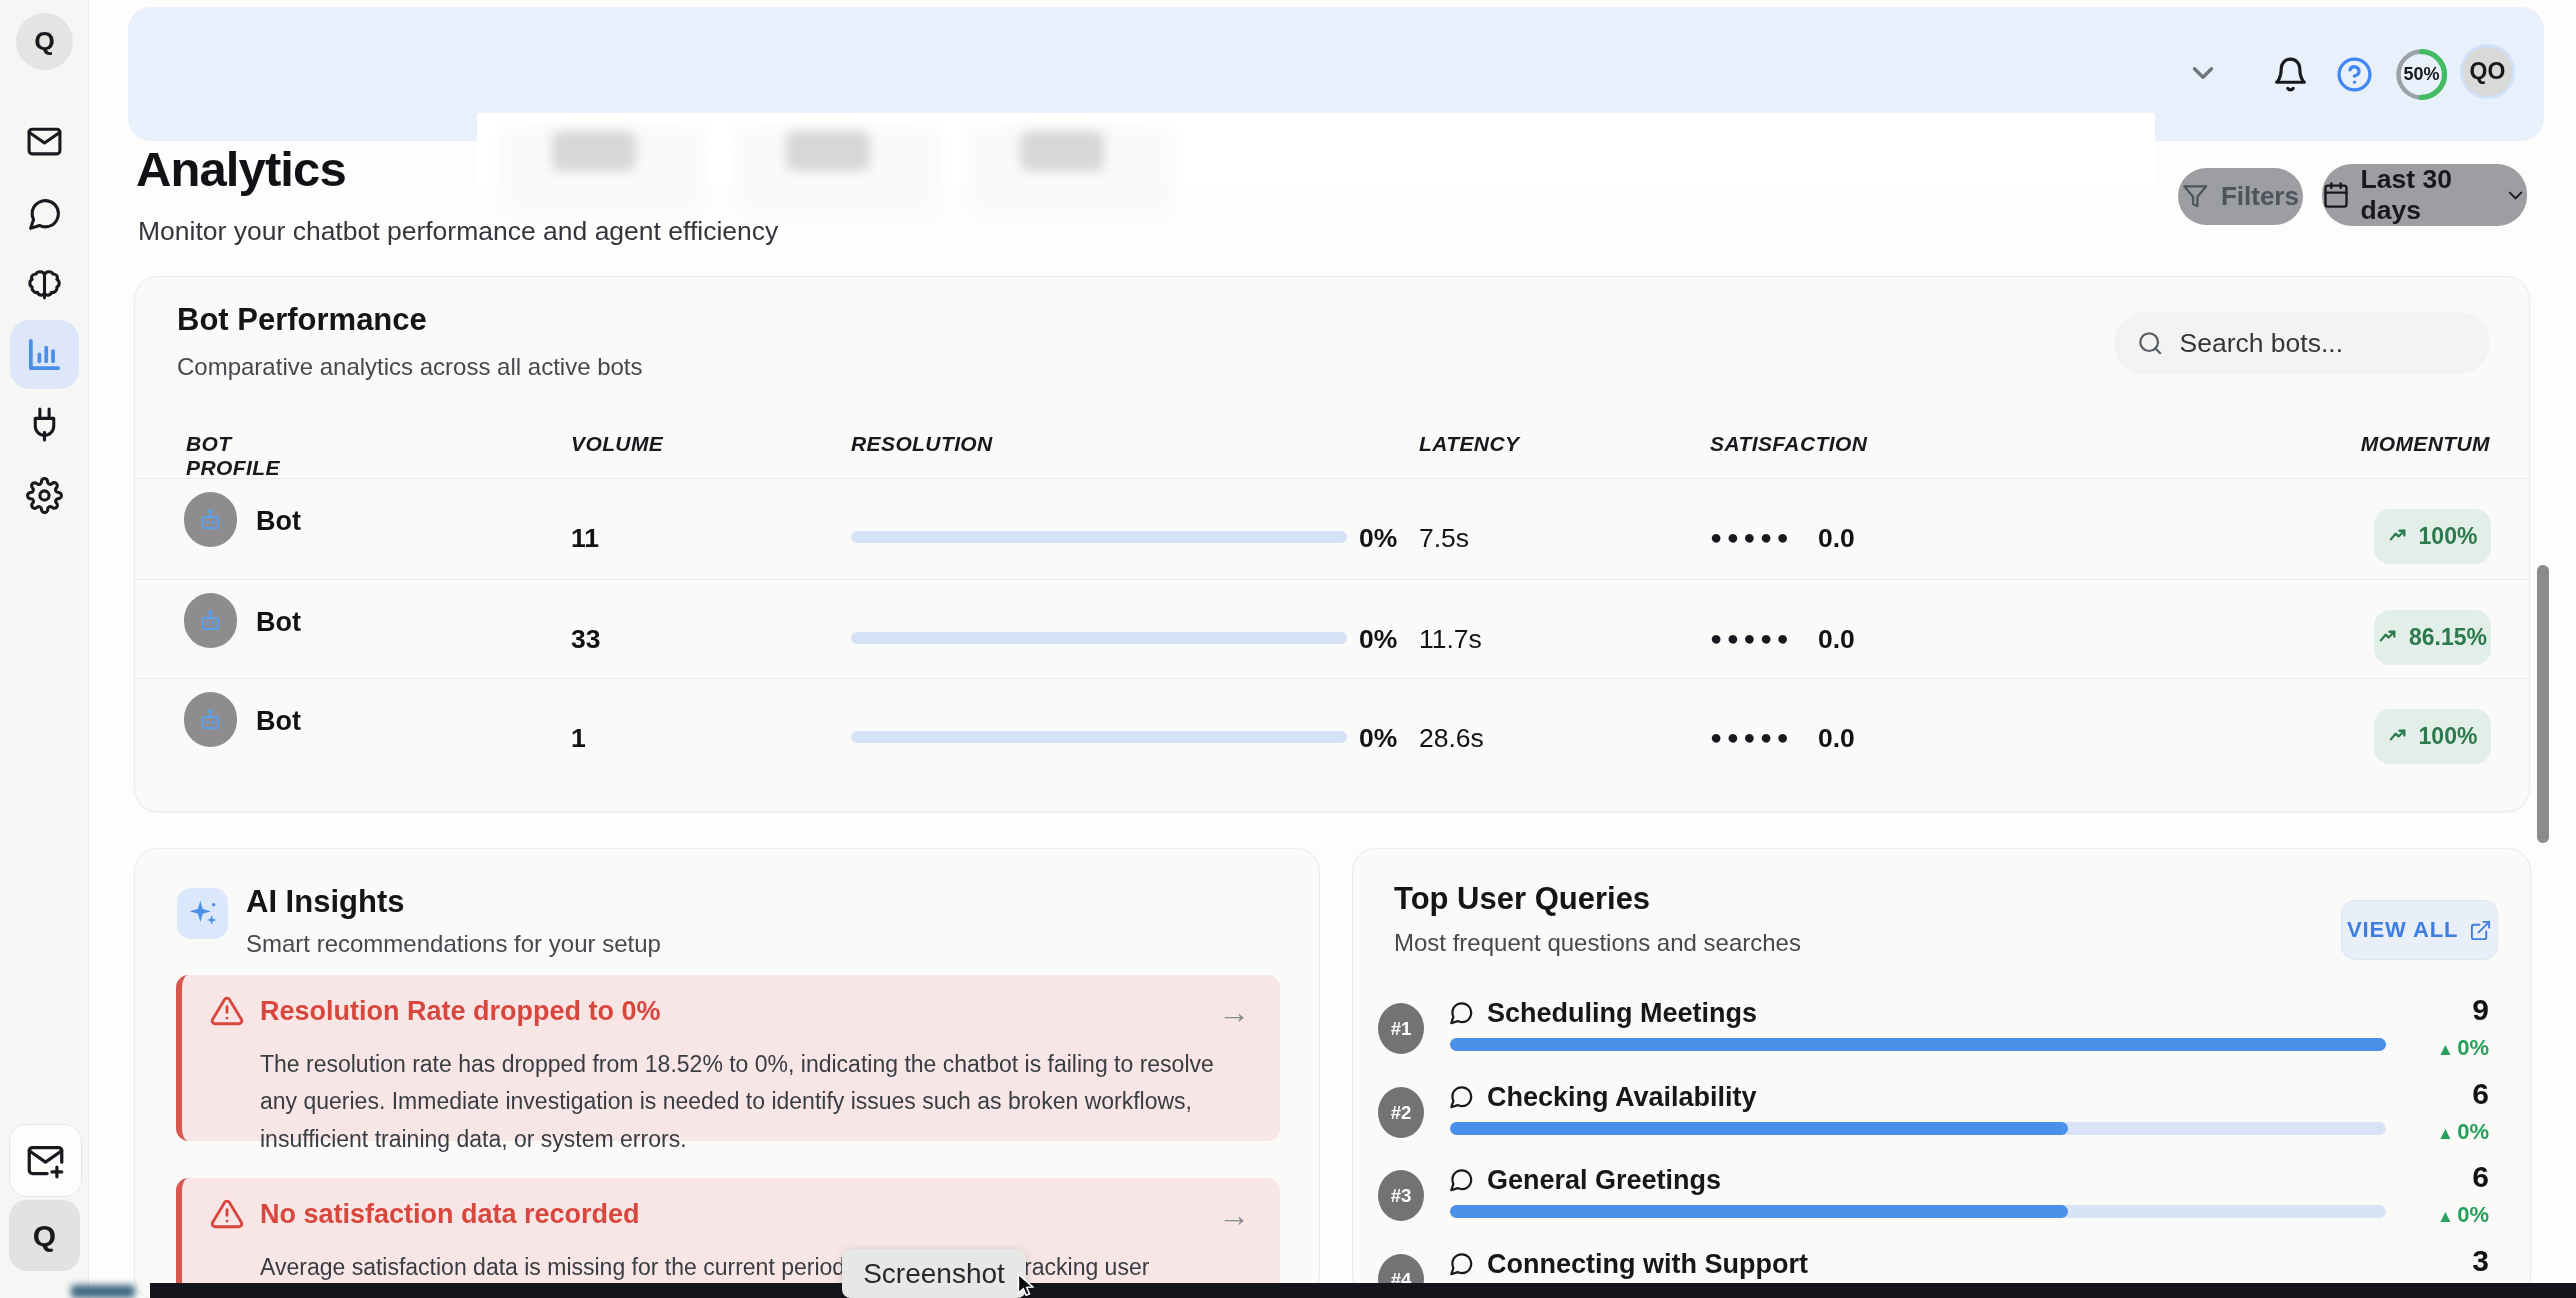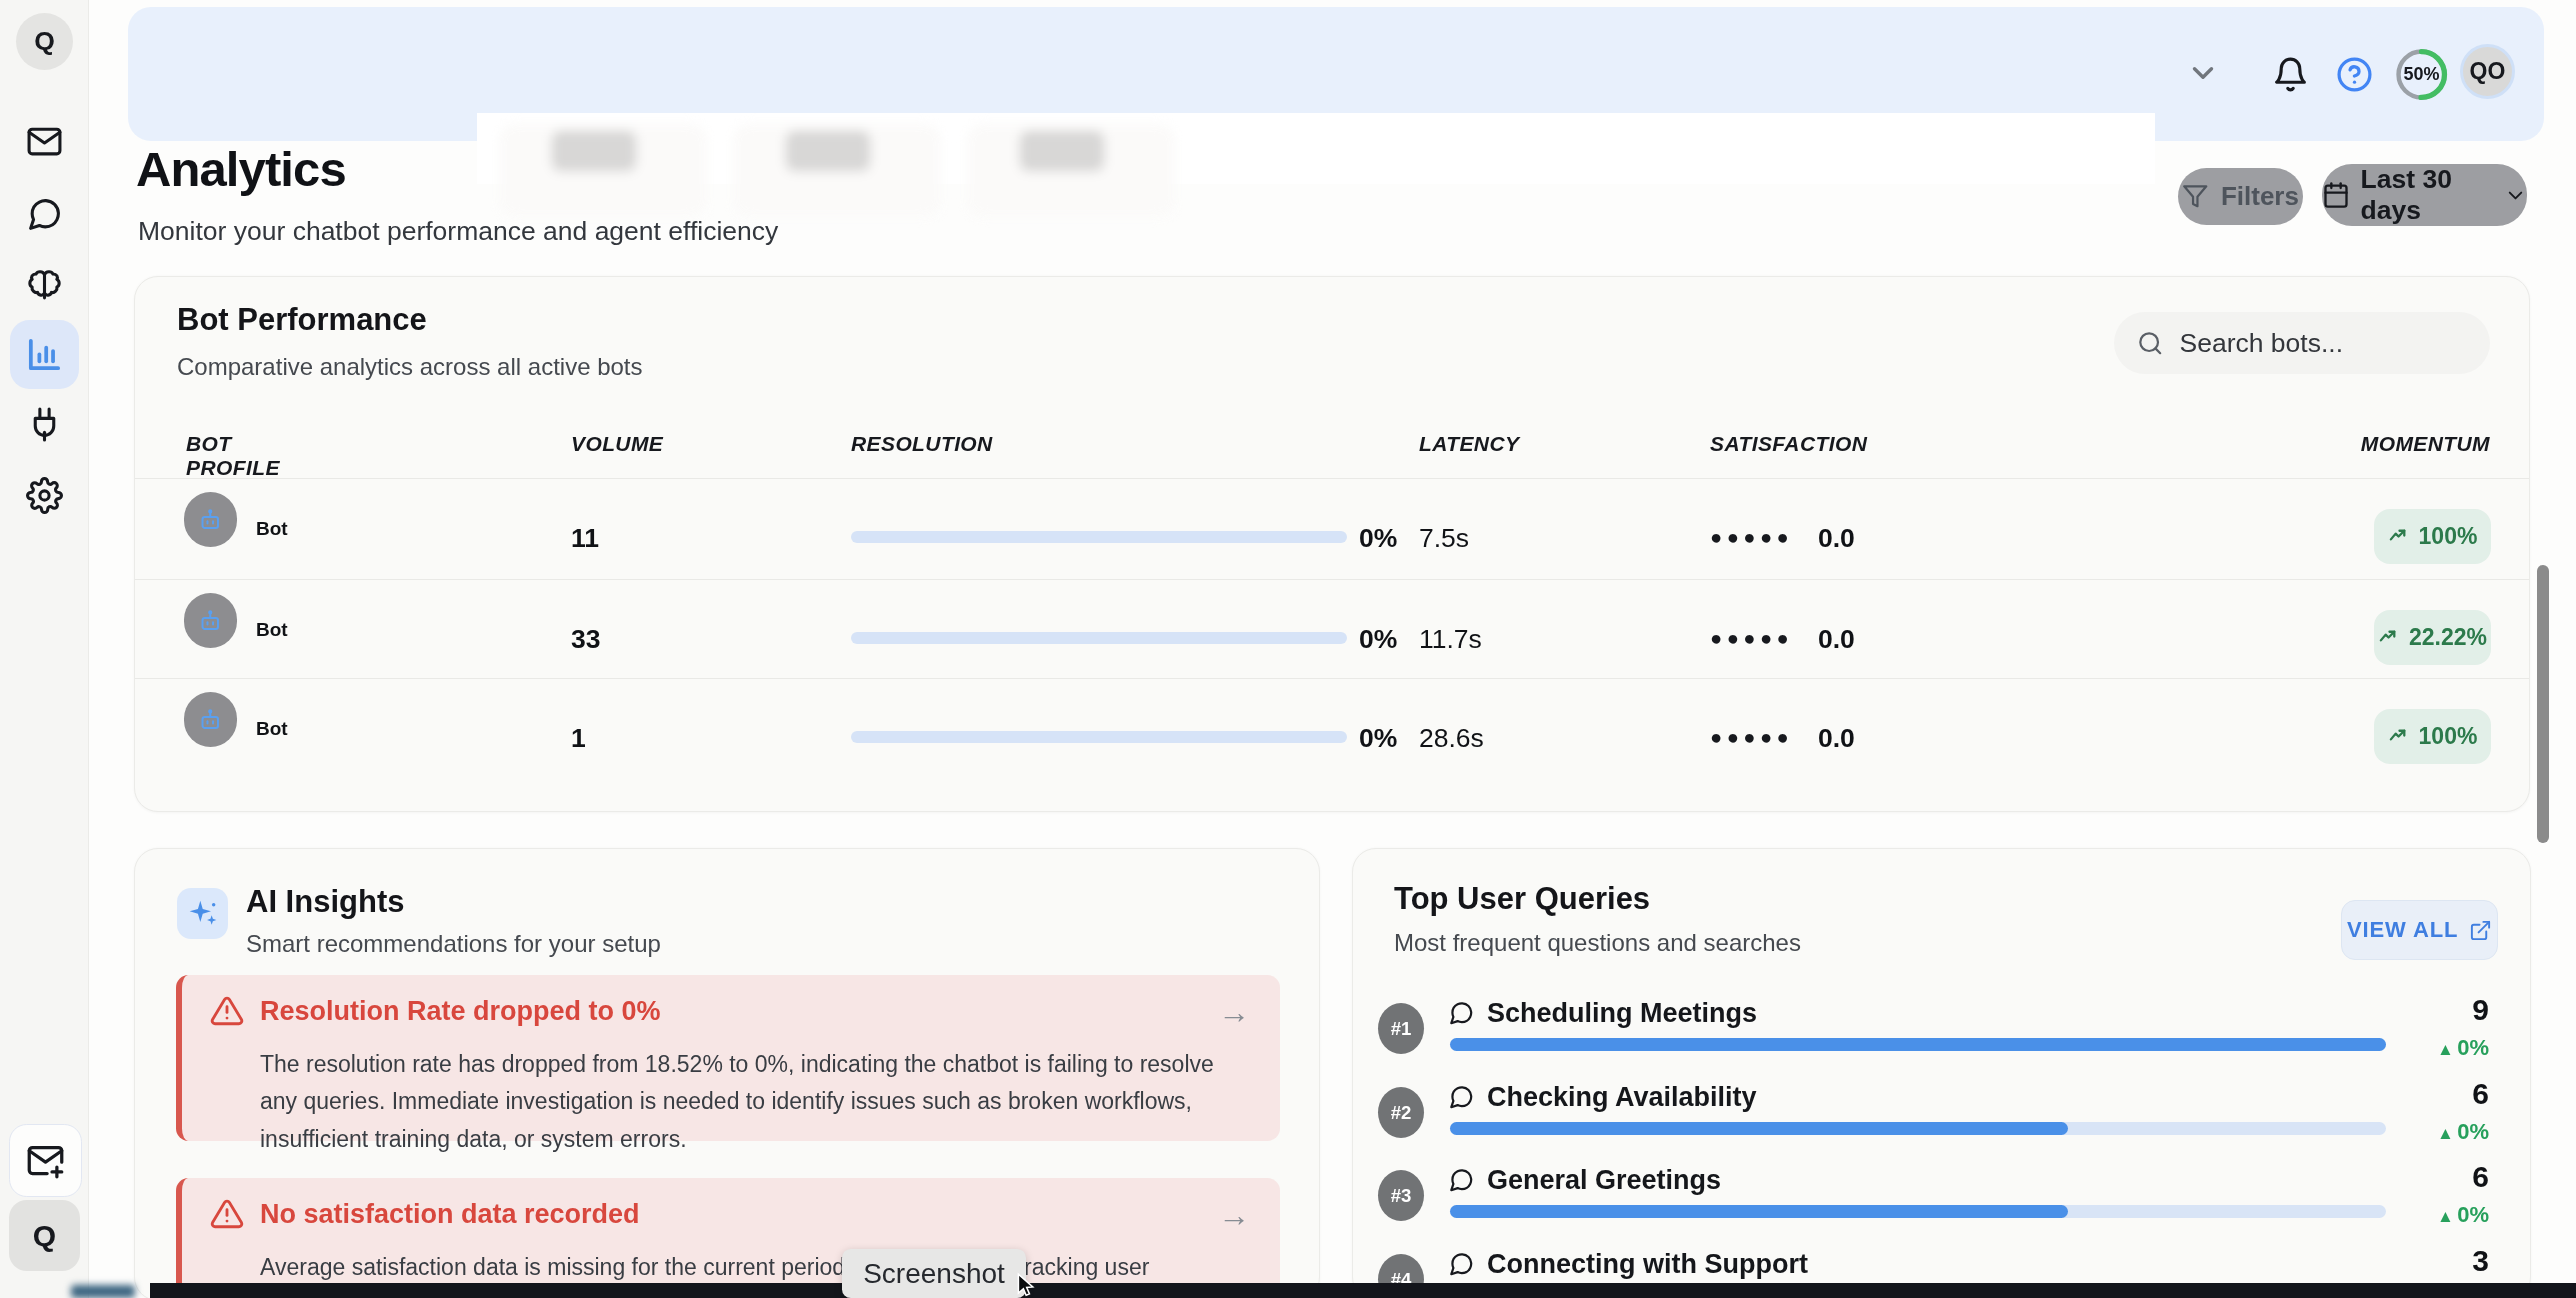--- a/index.html
+++ b/index.html
@@ -58,21 +58,21 @@
   .bp-search{left:1979px;top:35px;width:376px;height:62px;background:#f3f3f1;border-radius:34px;
     display:flex;align-items:center;padding:0 23px;gap:14px;box-sizing:border-box;color:#5a5f66;}
   .bp-search input{border:none;outline:none;background:transparent;font-size:26.5px;color:#2c2f34;width:283px;
     font-family:"Liberation Sans","DejaVu Sans",sans-serif;}
   .bp-search input::placeholder{color:#33363b;opacity:1;}
   .bp-head{top:155px;height:44px;font-size:21px;font-weight:700;letter-spacing:0.4px;color:#17191e;}
   .bp-head span{position:absolute;font-style:italic;}
   .bot-row{left:0;width:2394px;position:absolute;}
   .bot-avatar{position:absolute;left:49px;width:53px;height:55px;border-radius:26.5px;background:#8d8d90;
     display:flex;align-items:center;justify-content:center;color:#5aa0f0;}
-  .bot-name{position:absolute;left:121px;font-size:19px;font-weight:700;color:#101216;margin-top:12px;}
+  .bot-name{position:absolute;left:121px;font-size:27px;font-weight:700;color:#101216;}
   .bp-val{position:absolute;font-size:26.5px;font-weight:600;color:#101216;}
   .bp-track{position:absolute;left:716px;width:496px;height:11.5px;border-radius:6.2px;background:#d6e3f7;}
   .bp-dots{position:absolute;left:1575px;font-size:20.3px;letter-spacing:4.4px;color:#17191e;}
   .momentum{position:absolute;left:2239px;width:117px;height:55px;border-radius:16px;background:#e2efe8;
     display:flex;align-items:center;justify-content:center;gap:8px;color:#2c7a4b;font-size:23px;font-weight:700;}
 
   
   .ai-card{left:134px;top:848px;width:1184px;height:451px;}
   .ai-iconbox{left:42px;top:39px;width:51px;height:51px;background:#dbe8fb;border-radius:14px;
     display:flex;align-items:center;justify-content:center;color:#4a8fe8;}
@@ -325,21 +325,21 @@
         <span class="bp-val" style="left:1284px;top:44px;font-weight:400">11.7s</span>
         <span class="bp-dots" style="top:47px">●●●●●</span>
         <span class="bp-val" style="left:1683px;top:44px">0.0</span>
         <div class="momentum" style="top:30px">
           <span>
             <svg class="ic" width="23" height="23" viewBox="0 0 24 24" style="stroke-width:2.4">
               <polyline points="3,15 8,9 11,12 17,6"></polyline>
               <polyline points="12,6 17,6 17,11"></polyline>
             </svg>
           </span>
-          <span>22.22%</span>
+          <span>86.15%</span>
         </div>
       </div>
       <div class="bot-row" style="top: 401px; height: 124px; border-top: 0.9px solid rgb(233, 233, 230);">
         <div class="bot-avatar" style="top:13.3px">
           <span>
             <svg class="ic" width="26.5" height="26.5" viewBox="0 0 24 24" style="stroke-width:1.8">
               <rect x="5" y="9" width="14" height="10" rx="2"></rect>
               <line x1="12" y1="5" x2="12" y2="9"></line>
               <circle cx="12" cy="4" r="1"></circle>
               <line x1="9.5" y1="13" x2="9.5" y2="15"></line>

